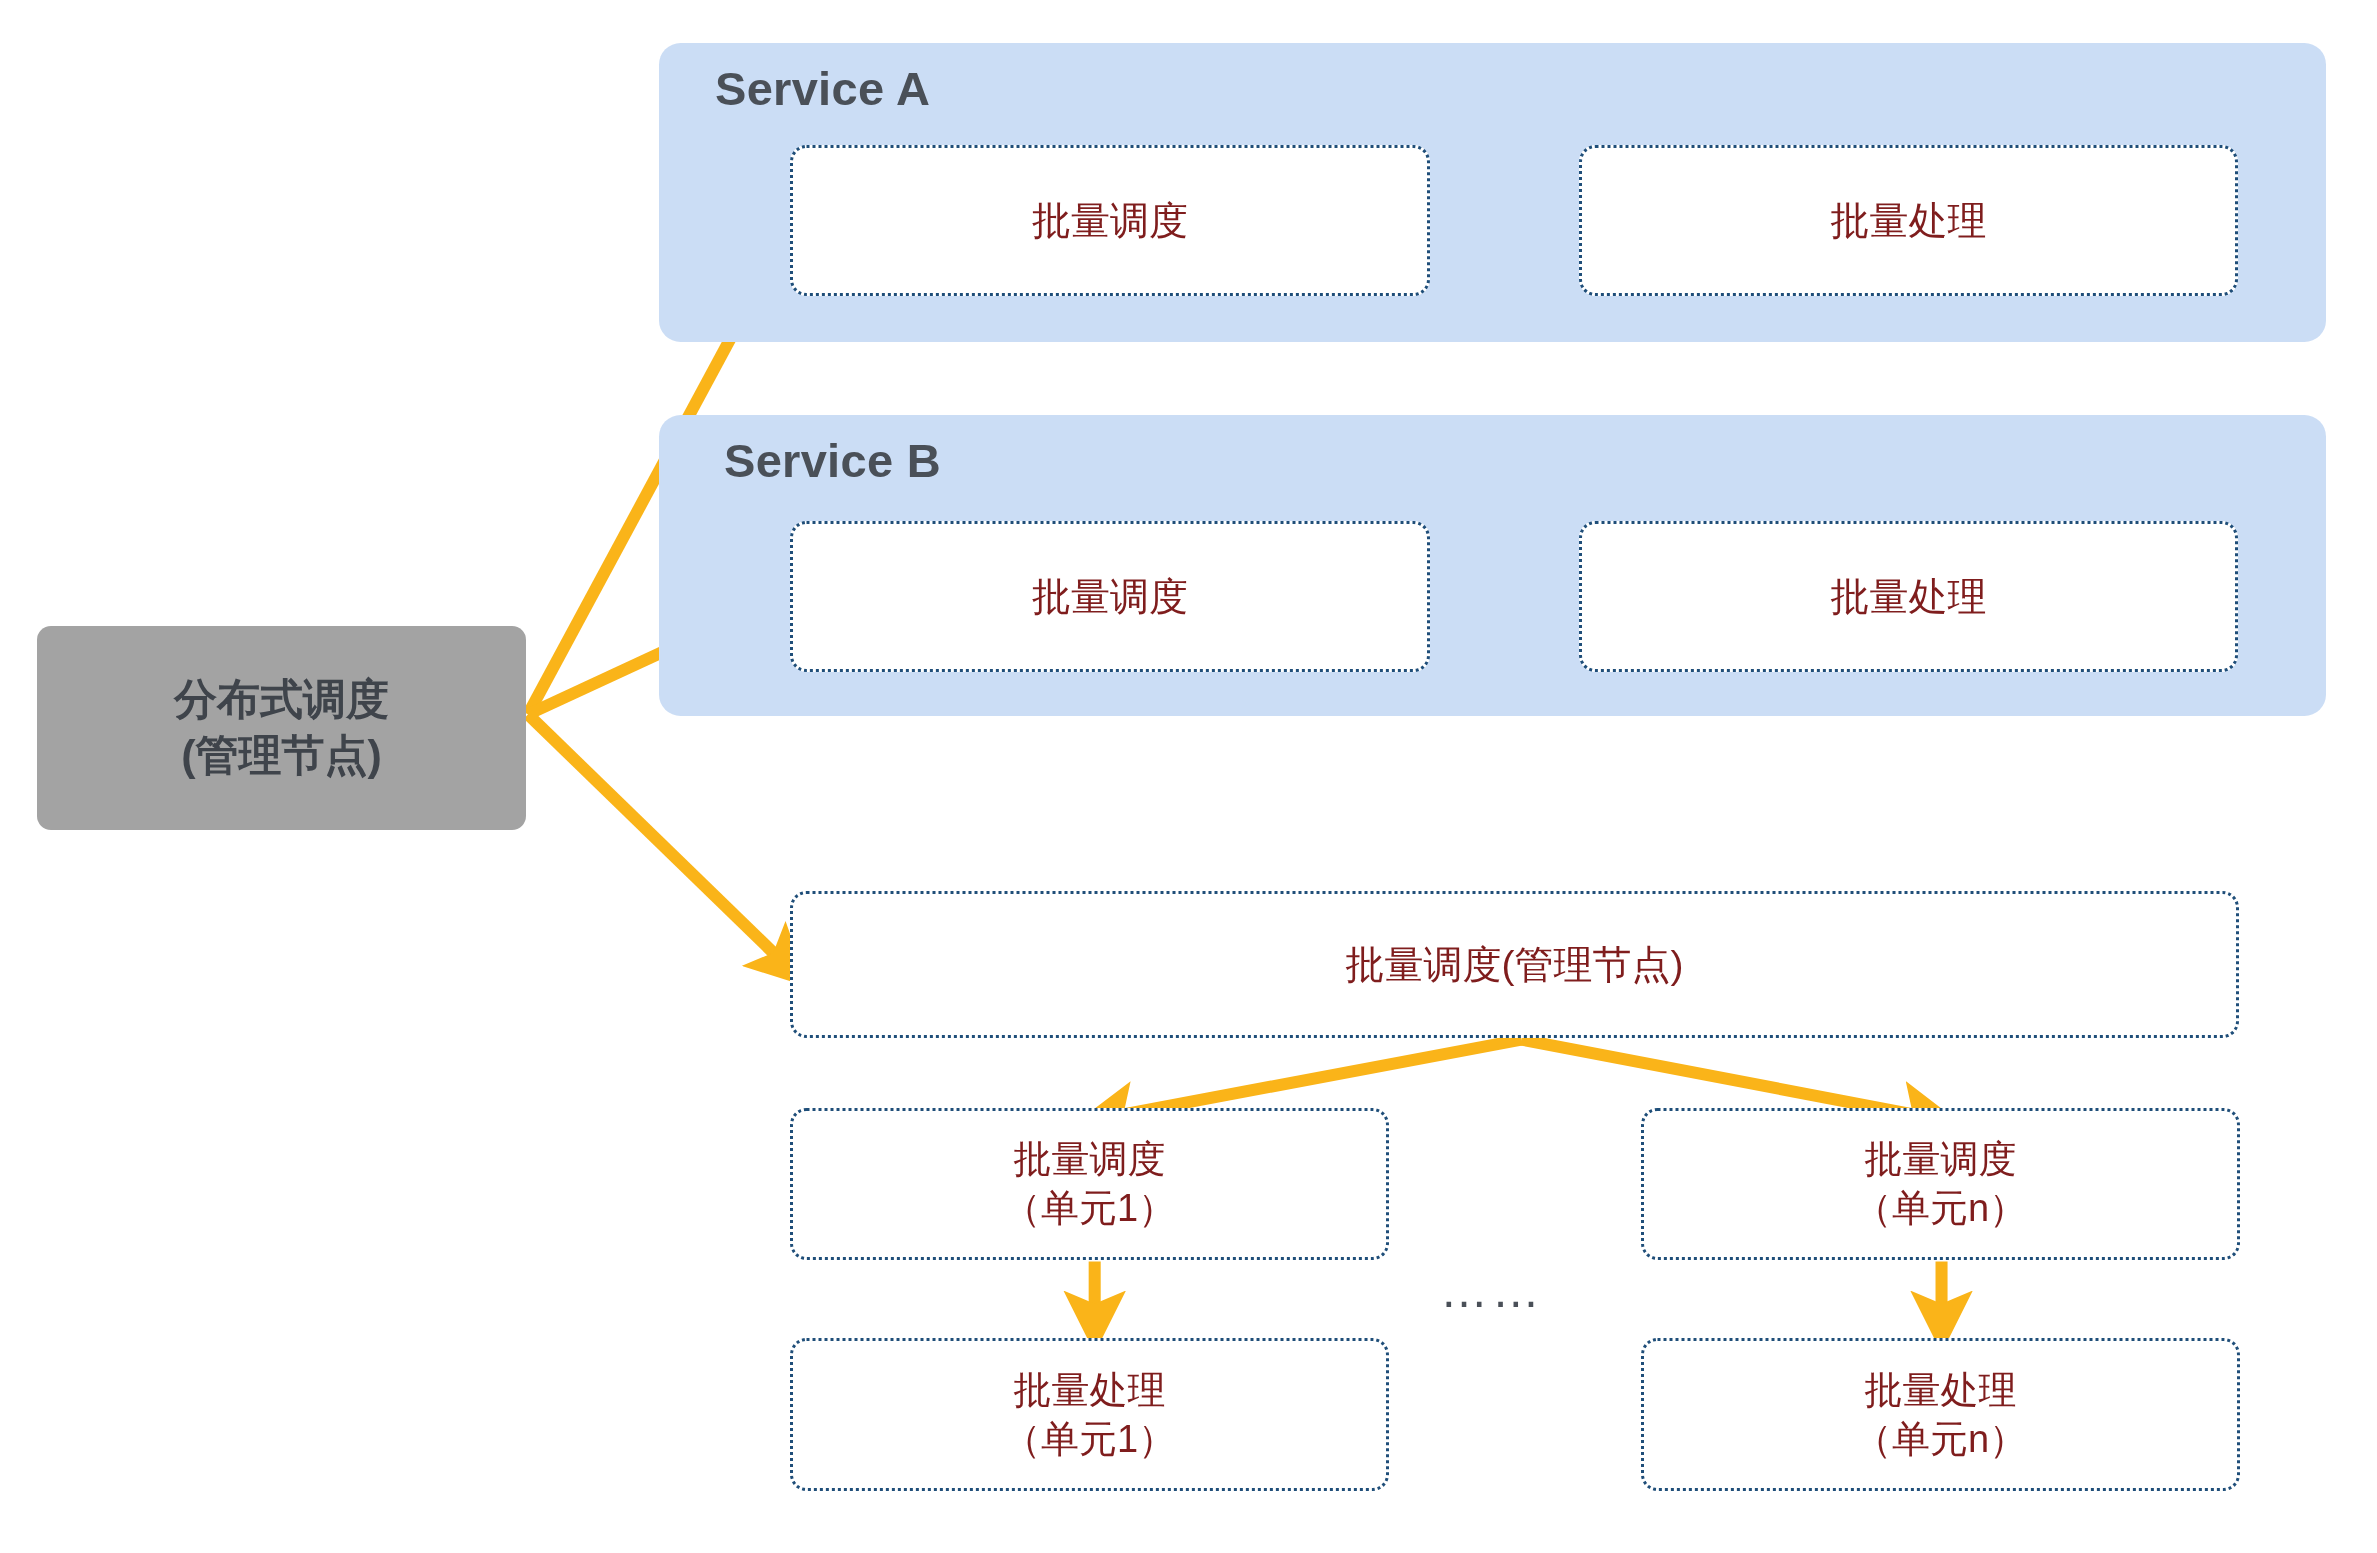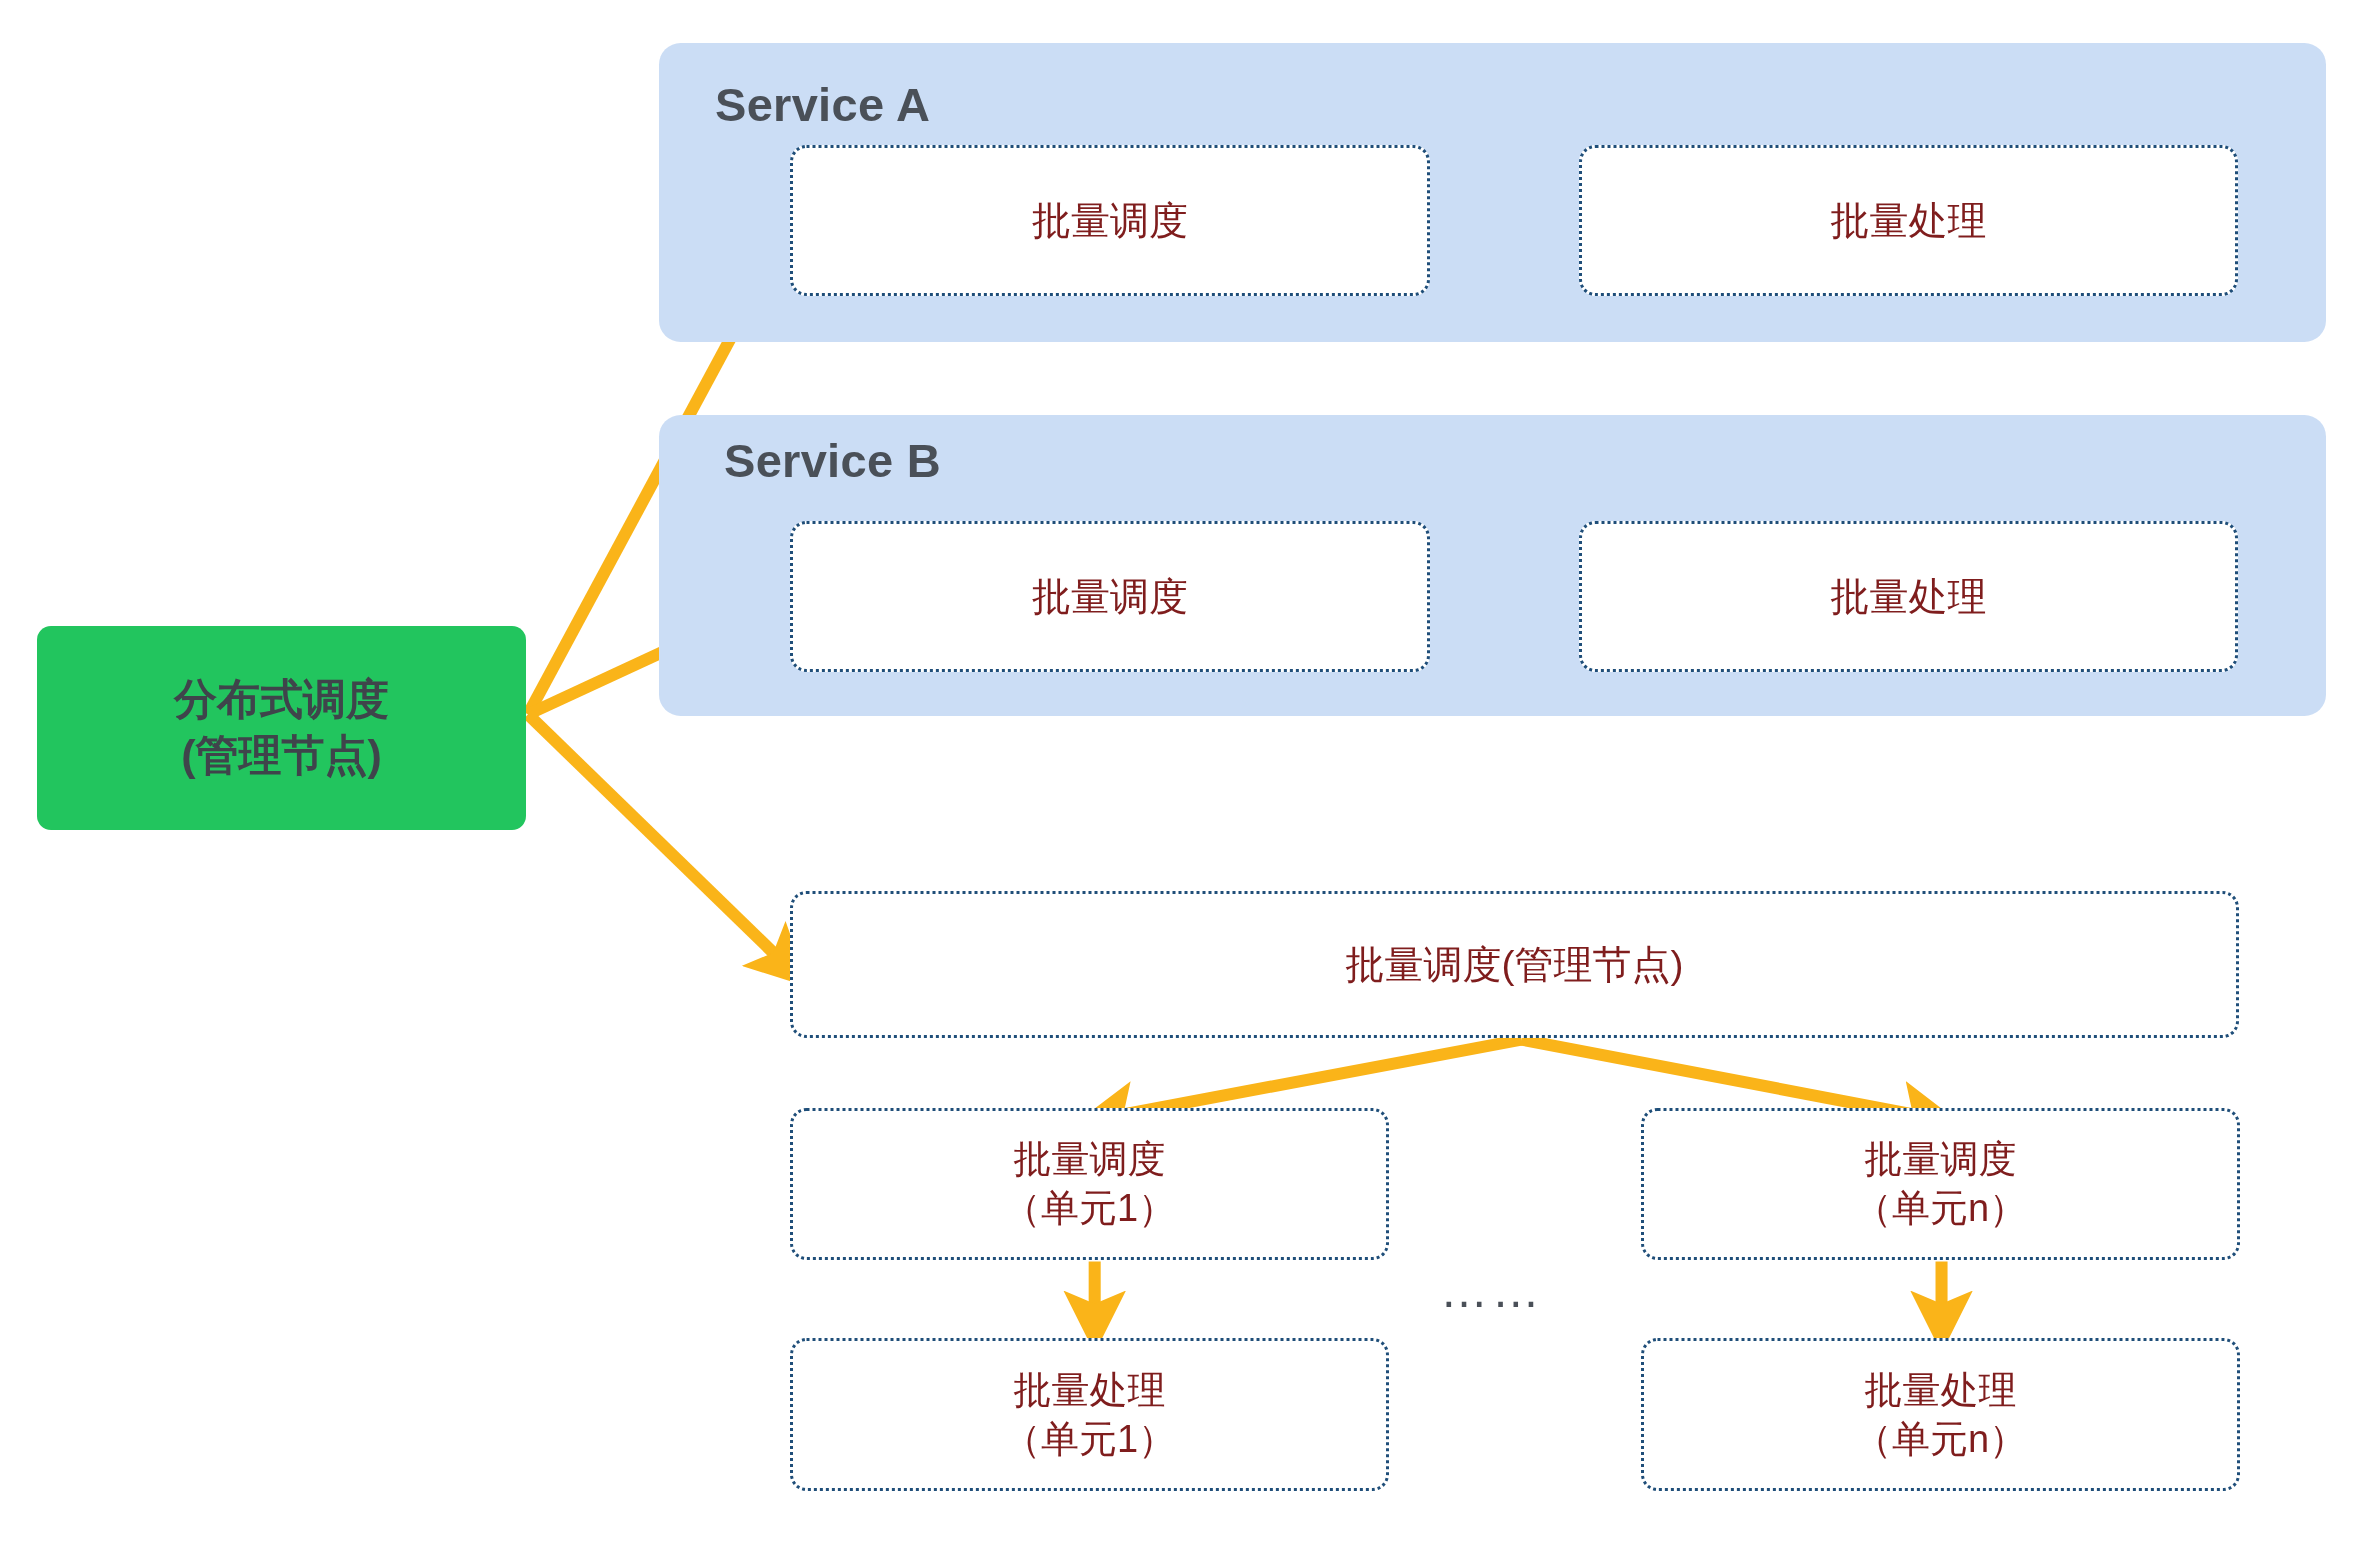--- a/index.html
+++ b/index.html
@@ -44,21 +44,21 @@
     text-align:center;
     color:#7f1d1d;
     font-size:39px;
     line-height:1.28;
     padding:3.8px 9px;
   }
   .node.two-line{font-size:38px;}
   
   .center-node{
     position:absolute;
-    background:#22c55e;
+    background:#a3a3a3;
     border-radius:14px;
     box-sizing:border-box;
     display:flex;
     align-items:center;
     justify-content:center;
     text-align:center;
     color:#3F444B;
     font-size:43px;
     font-weight:bold;
     line-height:1.30;
@@ -112,21 +112,21 @@
   </svg>
 
   <div class="center-node" style="left:37px; top:626px; width:489px; height:204px;">
     <div>
       <span>分布式调度</span><br>
       <span>(管理节点)</span>
     </div>
   </div>
 
   <div class="panel" style="left:659px; top:43px; width:1667px; height:299px;">
-    <div class="panel-title" style="top:34px;">Service A</div>
+    <div class="panel-title" style="top:18px;">Service A</div>
   </div>
   <div class="node" style="left:790px; top:145px; width:640px; height:151px;">
     <span>批量调度</span>
   </div>
   <div class="node" style="left:1579px; top:145px; width:659px; height:151px;">
     <span>批量处理</span>
   </div>
 
   <div class="panel" style="left:659px; top:415px; width:1667px; height:301px;">
     <div class="panel-title" style="top:18px;margin-left:9px;">Service B</div>

